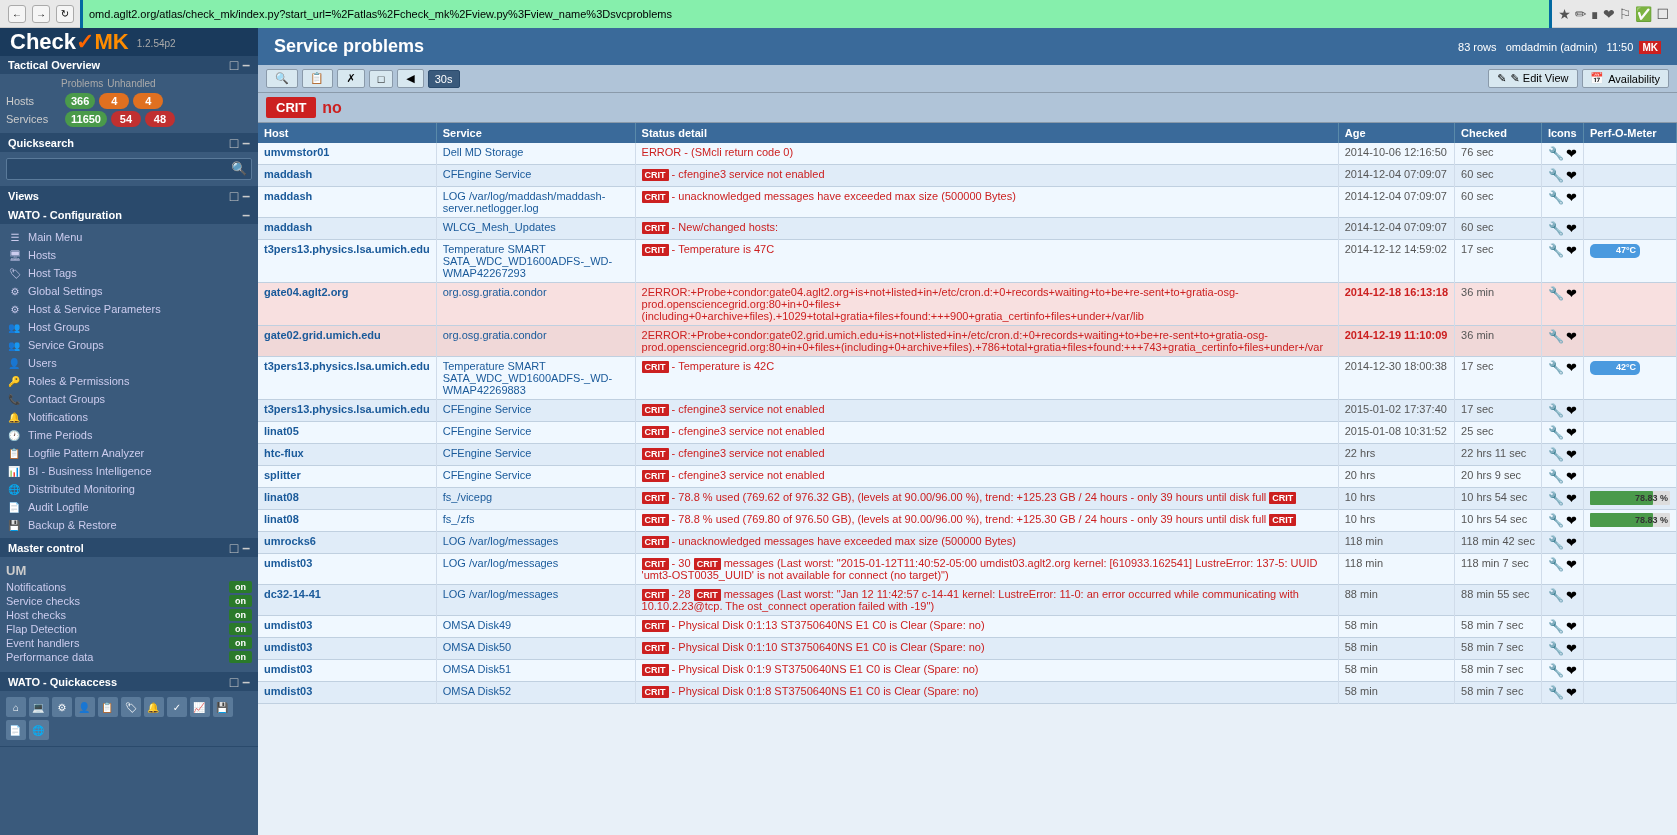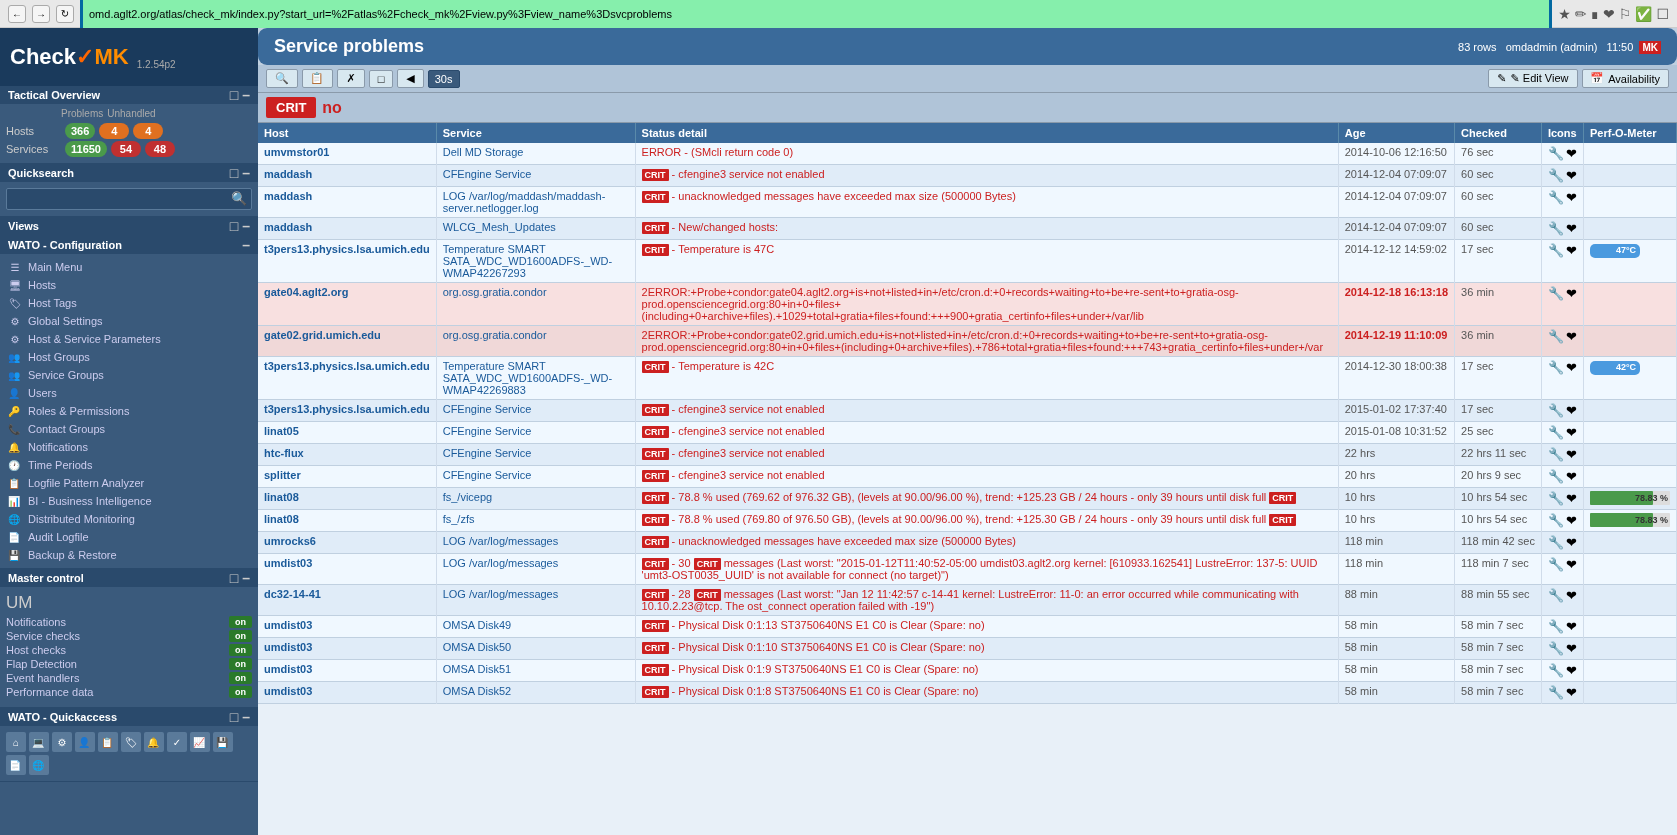--- a/index.html
+++ b/index.html
@@ -45,23 +45,23 @@
       background: #3a5a7c;
       display: flex;
       flex-direction: column;
       overflow-y: auto;
       color: white;
     }
 
     
     .logo-bar {
       background: #1a3a5c;
-      padding: 16px 10px;
-      display: flex;
-      align-items: flex-end;
+      padding: 1px 10px;
+      display: flex;
+      align-items: center;
       gap: 8px;
     }
     .logo-text {
       font-size: 22px;
       font-weight: bold;
       color: white;
     }
     .logo-text span { color: #ff6600; }
     .logo-version { font-size: 10px; color: #aaa; margin-top: 2px; }
 
@@ -119,21 +119,21 @@
       cursor: pointer;
       color: #cce;
       font-size: 11px;
     }
     .wato-item .icon { width: 14px; height: 14px; display: inline-flex; align-items: center; justify-content: center; font-size: 10px; }
     .wato-items { padding: 4px 0; }
 
     
     .master-control { padding: 4px 6px; }
     .mc-section { margin-bottom: 4px; }
-    .mc-section-title { color: #ccc; font-weight: normal; padding: 2px 0; font-size: 17px; }
+    .mc-section-title { color: #ccc; font-weight: bold; padding: 2px 0; font-size: 13px; }
     .mc-row { display: flex; align-items: center; justify-content: space-between; padding: 1px 0; }
     .mc-label { color: #cce; font-size: 11px; }
     .mc-toggle { background: #2a7a2a; color: white; font-size: 9px; padding: 1px 6px; border-radius: 2px; font-weight: bold; }
 
     
     .quickaccess { padding: 6px; display: flex; flex-wrap: wrap; gap: 3px; }
     .qa-icon { width: 20px; height: 20px; background: #5a7a9a; border-radius: 2px; display: flex; align-items: center; justify-content: center; font-size: 10px; cursor: pointer; color: white; }
 
     
     .main-content {
@@ -144,21 +144,20 @@
       background: #c0d0e0;
     }
 
     
     .top-header {
       background: #3a6a9a;
       padding: 8px 16px;
       display: flex;
       justify-content: space-between;
       align-items: center;
-      border-radius: 9px;
     }
     .page-title { color: white; font-size: 18px; font-weight: bold; }
     .top-header-right { color: white; font-size: 11px; }
 
     
     .toolbar {
       background: #b0c4d8;
       padding: 4px 8px;
       display: flex;
       align-items: center;

